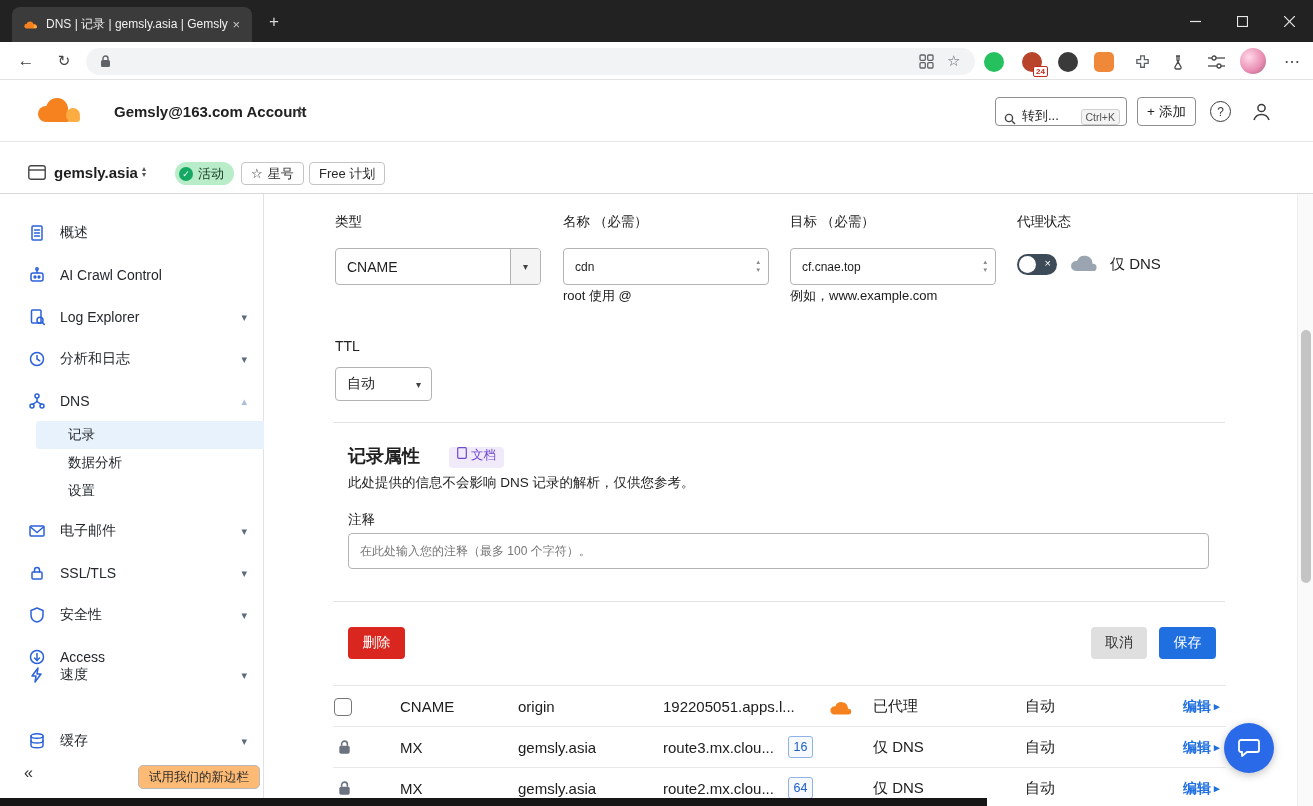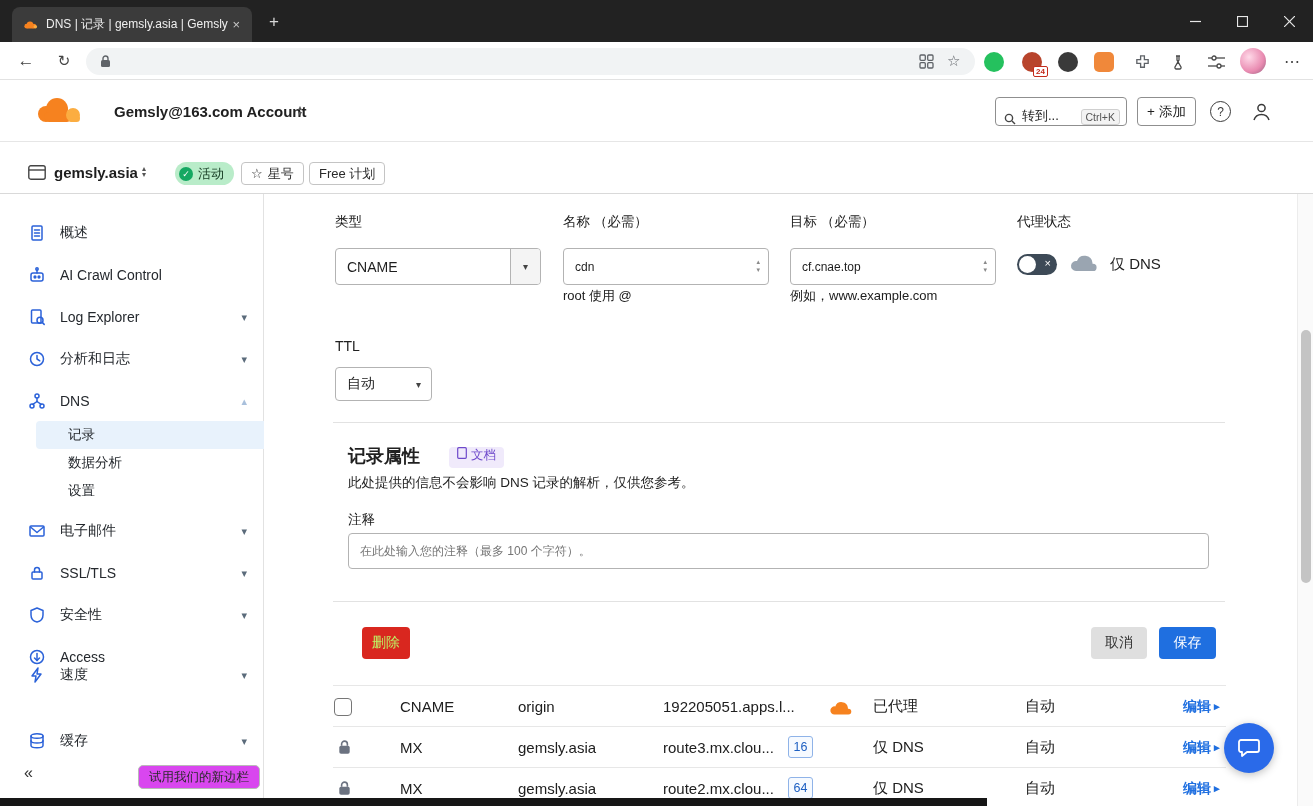--- a/index.html
+++ b/index.html
@@ -60,21 +60,21 @@
   .navitem{position:absolute;left:0;width:263px;height:42px;display:flex;align-items:center;padding-left:28px;
            font-size:14px;color:#24282d;cursor:pointer}
   .nav-ic{width:18px;height:18px;margin-right:14px;flex:0 0 18px}
   .nav-ic svg{stroke:#2b62d9;fill:none;stroke-width:1.5;stroke-linecap:round;stroke-linejoin:round}
   .nav-chev{position:absolute;right:16px;font-size:11px;color:#5b6b7b}
   .subitem{position:absolute;left:36px;width:228px;height:28px;display:flex;align-items:center;padding-left:32px;
            font-size:13.5px;color:#24282d;cursor:pointer}
   .subitem.active{background:#e8f2fc;border-radius:4px 0 0 4px}
   .collapse{position:absolute;left:24px;top:764px;font-size:16px;color:#333;cursor:pointer}
   .newsidebar{position:absolute;left:138px;top:765px;height:24px;border:1px solid #b9b9b9;border-radius:5px;
-              display:flex;align-items:center;padding:0 10px;font-size:12.5px;color:#2a2a2a;cursor:pointer;background:#d946ef}
+              display:flex;align-items:center;padding:0 10px;font-size:12.5px;color:#2a2a2a;cursor:pointer;background:#fdba74}
 
   
   .flabel{position:absolute;font-size:13.5px;color:#202020}
   .helper{position:absolute;font-size:13px;color:#202020}
   .selectbox{position:absolute;height:37px;border:1px solid #b3b3b3;border-radius:4px;background:#fff;
              display:flex;align-items:center;font-size:14px;padding-left:11px;cursor:pointer}
   .selseg{margin-left:auto;width:30px;align-self:stretch;border-left:1px solid #b3b3b3;background:#f4f4f4;
           display:flex;align-items:center;justify-content:center;color:#444;font-size:10px;border-radius:0 3px 3px 0}
   .inwrap{position:absolute;height:37px}
   .inwrap input{width:100%;height:100%;border:1px solid #b3b3b3;border-radius:4px;font-size:12px;
@@ -424,21 +424,21 @@
   </div>
   <div class="abs" style="left:348px;top:474px;font-size:13.5px">此处提供的信息不会影响 DNS 记录的解析，仅供您参考。</div>
 
   <div class="flabel" style="left:348px;top:511px">注释</div>
   <div class="inwrap" style="left:348px;top:533px;width:861px;height:36px">
     <input style="padding-right: 11px;" placeholder="在此处输入您的注释（最多 100 个字符）。">
   </div>
 
   <div class="hr" style="top:601px"></div>
 
-  <button class="btn" style="left:362px;top:627px;width:48px;background:#d9271f;color:#bef264">删除</button>
+  <button class="btn" style="left:348px;top:627px;width:57px;background:#d9271f;color:#ffffff">删除</button>
   <button class="btn" style="left:1091px;top:627px;width:56px;background:#dfdfdf;color:#333">取消</button>
   <button class="btn" style="left:1159px;top:627px;width:57px;background:#1f6fe0;color:#fff">保存</button>
 
   <div class="rec-row" style="top:685px">
     <span class="rc" style="left:1px">
         <span class="checkbox"></span>
       </span>
     <span class="rc" style="left:67px">CNAME</span>
     <span class="rc" style="left:185px">origin</span>
     <span class="rc" style="left:330px">192205051.apps.l...</span>

